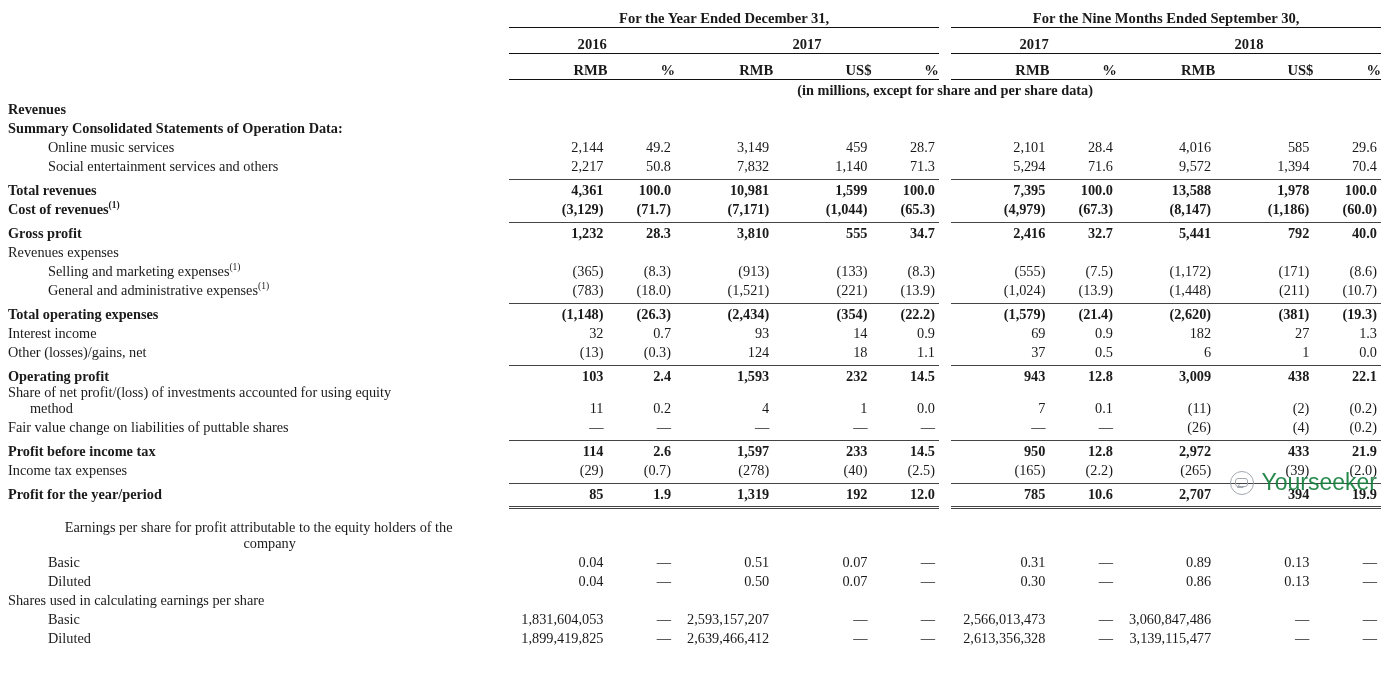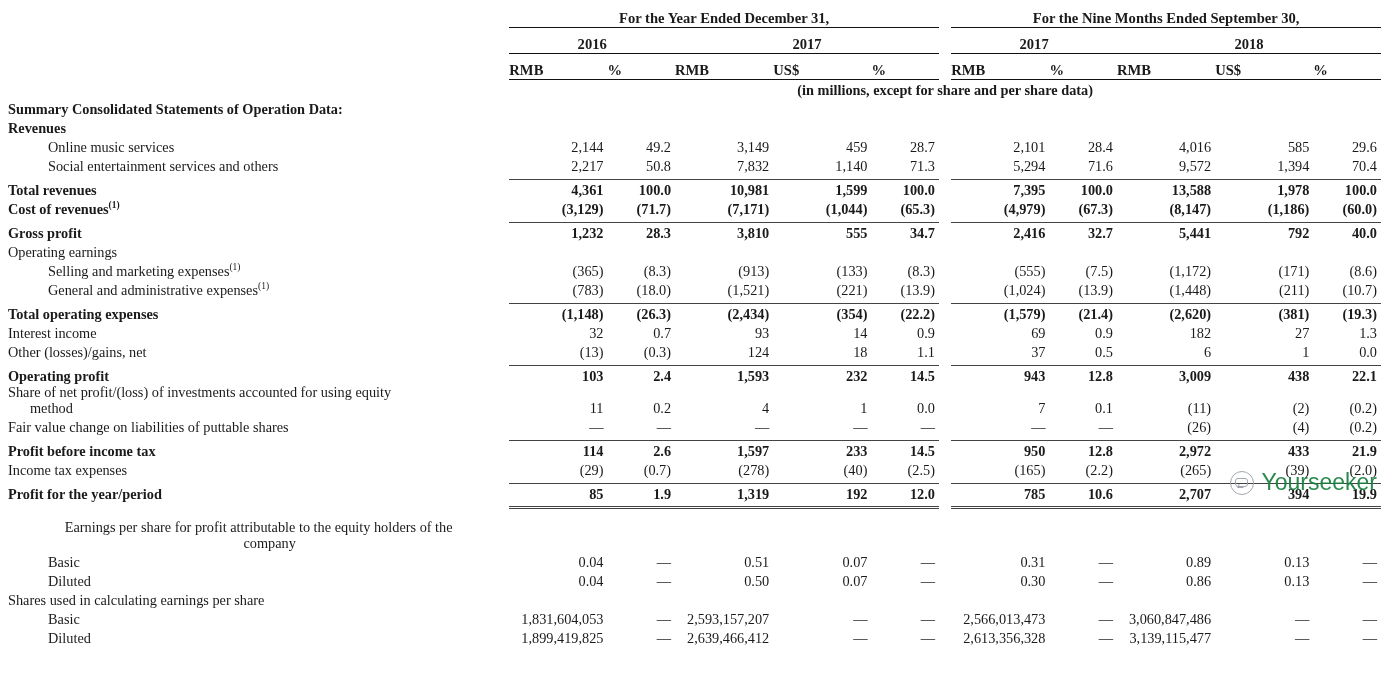--- a/index.html
+++ b/index.html
@@ -58,21 +58,21 @@
     padding-bottom: 1px !important;
   }
   .yr {
     text-align: center;
     font-weight: bold;
     font-size: 14.6px;
     border-bottom: 1px solid #111;
     padding-bottom: 1px !important;
   }
   .sub {
-    text-align: left;
+    text-align: right;
     font-weight: bold;
     font-size: 14.6px;
     border-bottom: 1px solid #111;
     padding-bottom: 1px !important;
   }
   .hdr-spacer { height: 8px; }
   .inmillions {
     text-align: center;
     font-weight: bold;
     font-size: 14.3px;
@@ -180,48 +180,48 @@
         <td class="sub">%</td>
       </tr>
       <tr>
         <td></td>
         <td class="inmillions" colspan="11">(in millions, except for share and per share data)</td>
       </tr>
     </thead>
 
     <tbody id="tbody">
         <tr class="rowh">
-          <td class="lbl bold">Summary Consolidated Statements of Operation Data:</td>
-          <td></td>
-          <td></td>
-          <td></td>
-          <td></td>
-          <td></td>
-          <td></td>
-          <td></td>
-          <td></td>
-          <td></td>
-          <td></td>
-          <td></td>
-        </tr>
-        <tr class="rowh">
           <td class="lbl bold">Revenues</td>
           <td class="num bold"></td>
           <td class="pct bold"></td>
           <td class="num bold"></td>
           <td class="num bold"></td>
           <td class="pct bold"></td>
           <td></td>
           <td class="num bold"></td>
           <td class="pct bold"></td>
           <td class="num bold"></td>
           <td class="num bold"></td>
           <td class="pct bold"></td>
         </tr>
         <tr class="rowh">
+          <td class="lbl bold">Summary Consolidated Statements of Operation Data:</td>
+          <td></td>
+          <td></td>
+          <td></td>
+          <td></td>
+          <td></td>
+          <td></td>
+          <td></td>
+          <td></td>
+          <td></td>
+          <td></td>
+          <td></td>
+        </tr>
+        <tr class="rowh">
           <td class="lbl ind1">Online music services</td>
           <td class="num">2,144</td>
           <td class="pct">49.2</td>
           <td class="num">3,149</td>
           <td class="num">459</td>
           <td class="pct">28.7</td>
           <td></td>
           <td class="num">2,101</td>
           <td class="pct">28.4</td>
           <td class="num">4,016</td>
@@ -306,21 +306,21 @@
           <td class="num bold">555</td>
           <td class="pct bold">34.7</td>
           <td></td>
           <td class="num bold">2,416</td>
           <td class="pct bold">32.7</td>
           <td class="num bold">5,441</td>
           <td class="num bold">792</td>
           <td class="pct bold">40.0</td>
         </tr>
         <tr class="rowh">
-          <td class="lbl">Operating earnings</td>
+          <td class="lbl">Revenues expenses</td>
           <td class="num"></td>
           <td class="pct"></td>
           <td class="num"></td>
           <td class="num"></td>
           <td class="pct"></td>
           <td></td>
           <td class="num"></td>
           <td class="pct"></td>
           <td class="num"></td>
           <td class="num"></td>

